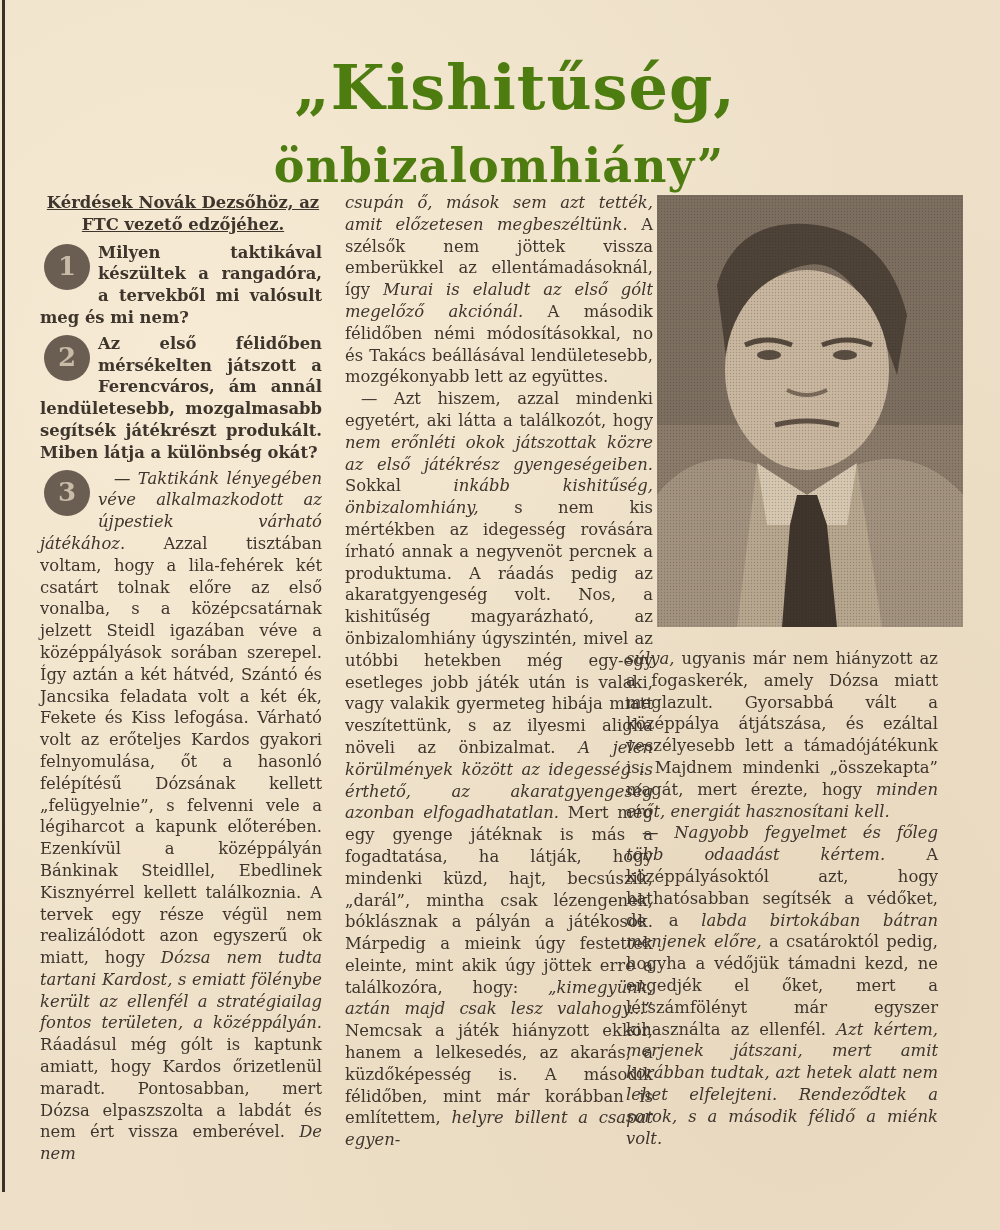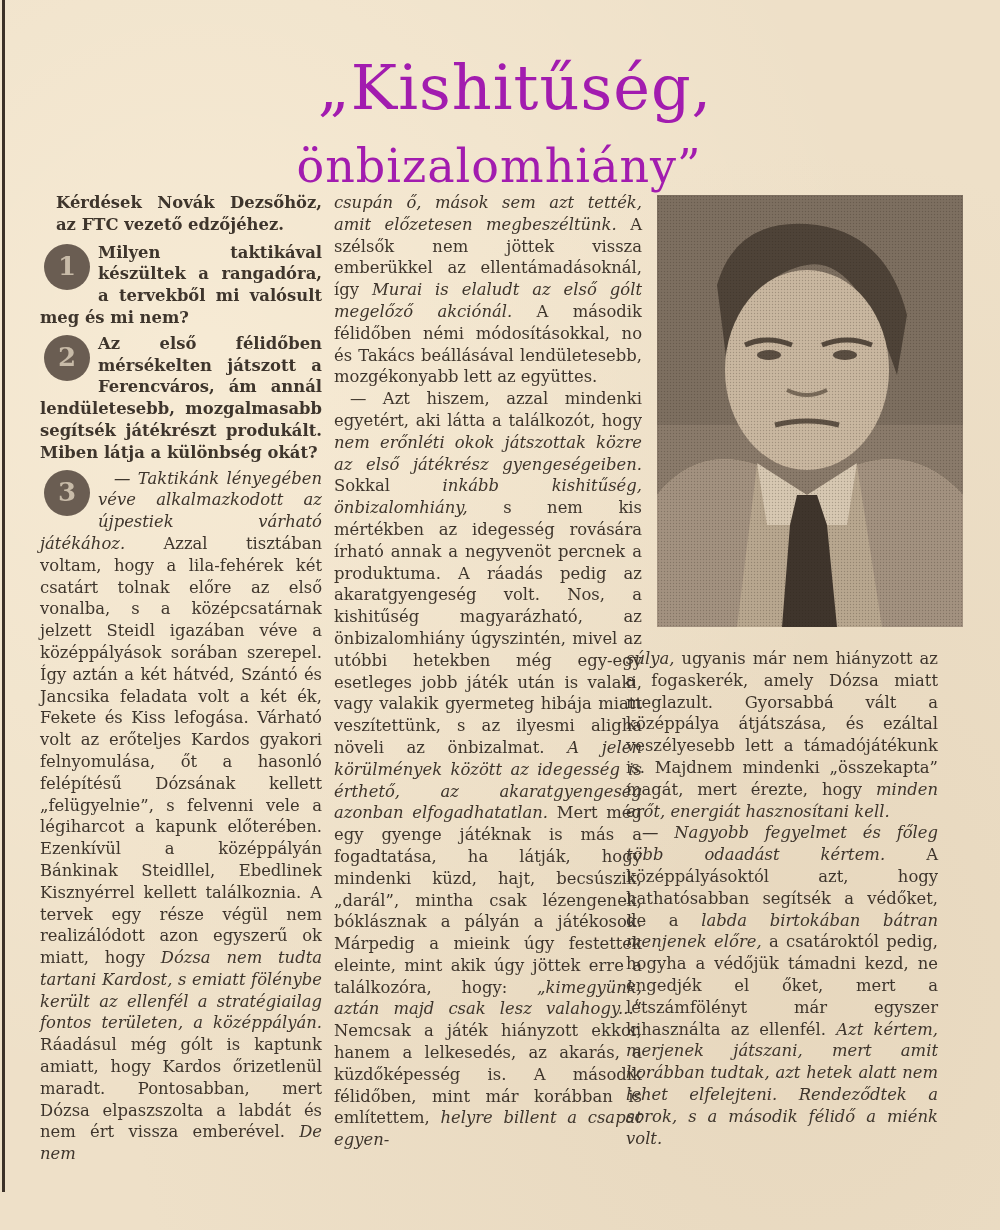--- a/index.html
+++ b/index.html
@@ -12,37 +12,37 @@
     position: relative;
     color: #3a3128;
     font-family: "DejaVu Serif", "Liberation Serif", serif;
   }
   .left-rule {
     position: absolute; left: 2px; top: 0; width: 3px; height: 1192px;
     background: #3c3128;
   }
   .headline {
     position: absolute; left: 0; top: 28px; width: 1000px; text-align: center;
-    font-family: "DejaVu Serif", serif; font-weight: normal;
-    color: #a21caf; line-height: 78px; letter-spacing: 1px;
+    font-family: "DejaVu Serif", serif; font-weight: bold;
+    color: #4d7c0f; line-height: 78px; letter-spacing: 1px;
   }
   .headline .l1 { display: block; font-size: 62px; padding-left: 30px; }
   .headline .l2 { display: block; font-size: 46px; padding-right: 2px; }
 
   .col {
     position: absolute; top: 192px;
     font-size: 16.4px; line-height: 21.8px; text-align: justify;
     font-family: "DejaVu Serif", serif;
     color: #3e352c;
   }
   .col1 { left: 40px; width: 282px; }
-  .col2 { left: 334px; width: 308px; }
+  .col2 { left: 345px; width: 308px; }
   .col3 { left: 626px; top: 648px; width: 312px; }
 
-  .intro { font-weight: bold; margin: 0 0 6px 16px; }
+  .intro { font-weight: bold; text-align: center; margin: 0 0 6px 4px; text-decoration: underline; }
   .q { font-weight: bold; margin: 0 0 4px 0; text-align: justify; }
   .badge {
     float: left; width: 46px; height: 46px; border-radius: 50%;
     background: #6a5d52; color: #c8bba8; font-weight: bold;
     display: flex; align-items: center; justify-content: center;
     font-size: 26px; margin: 2px 8px 0 4px; font-family: "DejaVu Serif", serif;
   }
   p.para { margin: 0; text-indent: 0; }
   p.para.ind { text-indent: 16px; }
   .i { font-style: italic; }

